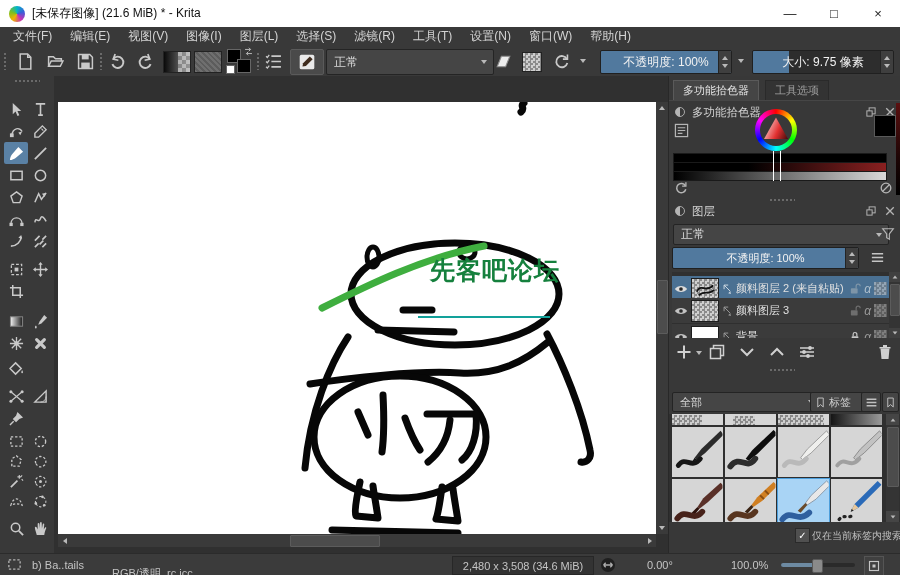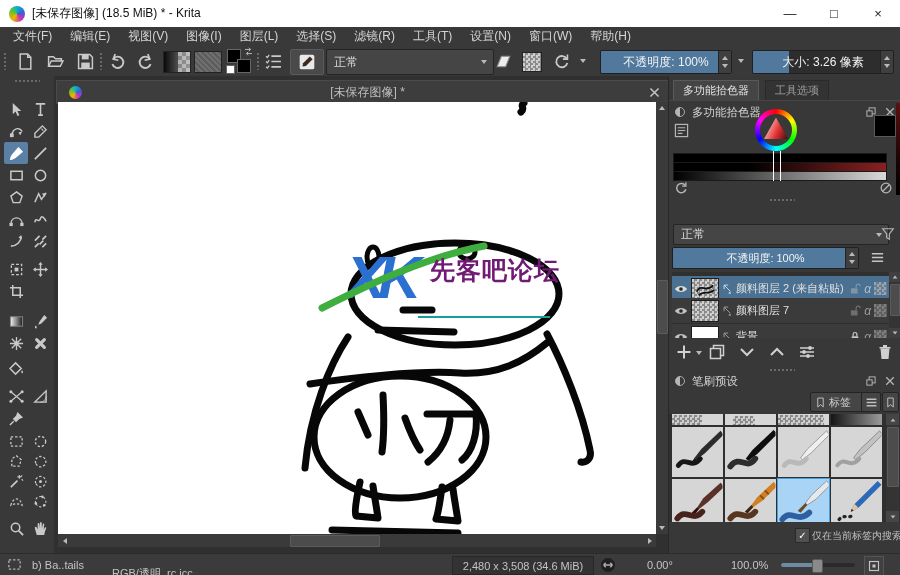--- a/index.html
+++ b/index.html
@@ -45,21 +45,21 @@
   
   .mdi{left:54px;top:76px;width:614px;height:477px;background:#303030}
   .subtitle{position:absolute;left:2px;top:4px;width:612px;height:22px;background:#3d3d3d;
             border:1px solid #4a4a4a;display:flex;align-items:center;color:#bdbdbd}
   .cv-white{position:absolute;left:4px;top:26px;width:598px;height:432px;background:#fff;overflow:hidden}
   .sb-track{position:absolute;background:#3a3a3a}
   .sb-thumb{position:absolute;background:#4c4c4c;border:1px solid #5c5c5c;border-radius:1px}
   .sb-btn{position:absolute;display:flex;align-items:center;justify-content:center;background:#3a3a3a}
   
   .wm-logo{position:absolute;font-weight:bold;font-style:italic;color:#2b6fd0;font-size:60px;letter-spacing:-8px;line-height:1}
-  .wm-title{position:absolute;font-weight:bold;color:#701a75;font-size:25px;letter-spacing:1px;white-space:nowrap}
+  .wm-title{position:absolute;font-weight:bold;color:#15803d;font-size:25px;letter-spacing:1px;white-space:nowrap}
   .wm-domain{position:absolute;font-weight:bold;color:#12a19a;font-size:16px;letter-spacing:.5px;white-space:nowrap}
   .wm-underline{position:absolute;height:2px;background:#12a19a}
   
   .dock{left:668px;top:76px;width:232px;height:477px;background:#383838;border-left:1px solid #282828}
   .dtab{position:absolute;top:4px;height:19px;display:flex;align-items:center;padding:0 9px;font-size:11px}
   .dtab.active{background:#454545;border:1px solid #5a5a5a;border-bottom:none;color:#e2e2e2}
   .dtab.idle{background:#333333;border:1px solid #2a2a2a;color:#9f9f9f}
   .panel{position:absolute;left:0;width:232px;background:#383838}
   .phead{position:absolute;left:4px;right:4px;top:3px;height:16px;display:flex;align-items:center;gap:5px;font-size:11.5px;color:#d2d2d2}
   .phbtn{width:14px;height:14px;display:flex;align-items:center;justify-content:center;color:#c2c2c2}
@@ -372,21 +372,21 @@
         <path d="M8,42 C13,36 18,42 24,37" stroke="#222" stroke-width="3.5" fill="none" stroke-linecap="round" stroke-dasharray="1 5"></path>
       </symbol>
 <symbol id="i-scrib" viewBox="0 0 26 22">
         <path d="M4,14 C8,4 14,16 22,7 M6,18 C12,12 18,18 23,12" stroke="#111" stroke-width="2" fill="none"></path>
       </symbol>
 </defs>
   </svg>
 
 <div class="abs titlebar">
   <span class="applogo"></span>
-  <span>[未保存图像] (18.5 MiB) * - Krita</span>
+  <span>[未保存图像] (21.6 MiB) * - Krita</span>
   <span style="flex:1"></span>
   <span class="winbtn">—</span>
   <span class="winbtn">□</span>
   <span class="winbtn">×</span>
 </div>
 
 <div class="abs menubar">
   <span class="menuitem">文件(F)</span>
   <span class="menuitem">编辑(E)</span>
   <span class="menuitem">视图(V)</span>
@@ -471,21 +471,21 @@
     <span class="fill" style="width:100%"></span>
     <span class="lbl">不透明度: 100%</span>
     <span class="spincol">
         <span class="tri-up"></span>
         <span class="tri-down"></span>
       </span>
   </span>
   <span class="abs tri-down" style="left:738px;top:13px"></span>
   <span class="valslider" style="left:752px;width:140px">
     <span class="fill" style="width:26%"></span>
-    <span class="lbl">大小: 3.26 像素</span>
+    <span class="lbl">大小: 9.75 像素</span>
     <span class="spincol">
         <span class="tri-up"></span>
         <span class="tri-down"></span>
       </span>
   </span>
 </div>
 
 <div class="abs toolbox">
   <span class="handle-h"></span>
   <span class="tool" style="left:4px;top:22px">
@@ -659,29 +659,20 @@
       </svg>
     </span>
   <span class="tool" style="left:28px;top:441px">
       <svg width="15" height="15">
         <use href="#i-hand"></use>
       </svg>
     </span>
 </div>
 
 <div class="abs mdi">
-  <div class="subtitle">
-    <span class="applogo" style="width:13px;height:13px;margin:0 6px 0 12px"></span>
-    <span style="flex:1;text-align:center">[未保存图像] *</span>
-    <span class="phbtn" style="margin-right:8px">
-        <svg width="13" height="13">
-          <use href="#i-close" color="#c5c5c5"></use>
-        </svg>
-      </span>
-  </div>
 
   <div class="cv-white">
 
     <svg class="abs" style="left:0;top:0" width="598" height="432" viewBox="0 0 598 432">
       <desc>小刀</desc>
       <g stroke="#070707" stroke-width="7" fill="none" stroke-linecap="round" stroke-linejoin="round">
         <path d="M466,1 C461,4 468,6 463,10"></path>
         <ellipse cx="397" cy="192" rx="104" ry="51"></ellipse>
         <ellipse cx="315" cy="155" rx="6" ry="10" stroke-width="5"></ellipse>
         <ellipse cx="409" cy="150" rx="8" ry="7" stroke-width="5"></ellipse>
@@ -697,21 +688,20 @@
         <path d="M369,312 L420,312"></path>
         <path d="M418,312 C420,332 414,350 404,358"></path>
         <path d="M392,318 C390,338 380,352 370,360"></path>
         <path d="M302,380 C298,398 296,410 298,414 L320,416 C318,402 316,392 315,384"></path>
         <path d="M384,385 C382,400 380,412 378,417 L400,419 C398,406 396,395 395,387"></path>
         <path d="M274,428 L400,431"></path>
       </g>
     </svg>
 
     <div class="abs" style="left:0;top:0;width:598px;height:432px;pointer-events:none">
-      <span class="wm-logo" style="left:288px;top:146px">XK</span>
       <svg class="abs" style="left:268px;top:140px;overflow:visible" width="160" height="80">
         <path d="M-4,66 C40,44 96,16 158,4" stroke="#3fae3f" stroke-width="7" fill="none" stroke-linecap="round"></path>
       </svg>
       <span class="wm-title" style="left:372px;top:152px">先客吧论坛</span>
       <span class="wm-underline" style="left:360px;top:214px;width:132px"></span>
     </div>
   </div>
 
   <div class="sb-track" style="left:602px;top:26px;width:12px;height:432px">
     <span class="sb-btn" style="left:0;top:0;width:12px;height:12px">
@@ -783,20 +773,39 @@
     <span class="abs" style="left:210px;top:80px;width:14px;height:14px">
         <svg width="14" height="14">
           <use href="#i-nocolor" color="#b5b5b5"></use>
         </svg>
       </span>
     <span class="abs" style="left:227px;top:2px;width:4px;height:92px;background:linear-gradient(#5a1010,#1d0505 60%,#000)"></span>
   </div>
 
   <div class="panel" style="top:124px;height:168px">
     <span class="handle-h" style="left:100px;top:-2px"></span>
+    <div class="phead">
+      <span class="phbtn">
+          <svg width="12" height="12">
+            <use href="#i-docker" color="#b5b5b5"></use>
+          </svg>
+        </span>
+      <span>图层</span>
+      <span style="flex:1"></span>
+      <span class="phbtn">
+          <svg width="12" height="12">
+            <use href="#i-float" color="#b5b5b5"></use>
+          </svg>
+        </span>
+      <span class="phbtn">
+          <svg width="12" height="12">
+            <use href="#i-close" color="#b5b5b5"></use>
+          </svg>
+        </span>
+    </div>
     <span class="combo" style="left:4px;top:24px;width:200px;height:19px">
       <span>正常</span>
         <span class="arr tri-down"></span>
     </span>
     <span class="abs" style="left:210px;top:24px;width:18px;height:19px;display:flex;align-items:center;justify-content:center">
         <svg width="14" height="14">
           <use href="#i-funnel" color="#b5b5b5"></use>
         </svg>
       </span>
     <span class="valslider" style="left:3px;top:47px;width:185px;height:20px">
@@ -844,21 +853,21 @@
             <svg width="14" height="14">
               <use href="#i-eye" color="#c2c2c2"></use>
             </svg>
           </span>
         <span class="checker-sm" style="width:26px;height:20px;border:1px solid #1e1e1e"></span>
         <span>
             <svg width="11" height="11">
               <use href="#i-corner" color="#9a9a9a"></use>
             </svg>
           </span>
-        <span class="lname">颜料图层 7</span>
+        <span class="lname">颜料图层 3</span>
         <span>
             <svg width="12" height="12">
               <use href="#i-lockopen" color="#6e6e6e"></use>
             </svg>
           </span>
         <span class="ldim" style="font-style:italic;font-size:12px">α</span>
         <span class="checker-sm" style="width:13px;height:13px;opacity:.45"></span>
       </div>
       <div class="lrow" style="top:52px">
         <span>
@@ -921,39 +930,24 @@
       </span>
     <span class="abs" style="left:208px;top:144px">
         <svg width="16" height="16">
           <use href="#i-trash" color="#d0d0d0"></use>
         </svg>
       </span>
   </div>
 
   <div class="panel" style="top:294px;height:183px">
     <span class="handle-h" style="left:100px;top:-2px"></span>
-    <div class="phead">
-      <span class="phbtn">
-          <svg width="12" height="12">
-            <use href="#i-docker" color="#b5b5b5"></use>
-          </svg>
-        </span>
-      <span>笔刷预设</span>
-      <span style="flex:1"></span>
-      <span class="phbtn">
-          <svg width="12" height="12">
-            <use href="#i-float" color="#b5b5b5"></use>
-          </svg>
-        </span>
-      <span class="phbtn">
-          <svg width="12" height="12">
-            <use href="#i-close" color="#b5b5b5"></use>
-          </svg>
-        </span>
-    </div>
+    <span class="combo" style="left:3px;top:22px;width:133px;height:18px;font-size:11px">
+      <span>全部</span>
+        <span class="arr tri-down"></span>
+    </span>
     <span class="abs widget" style="left:141px;top:22px;width:48px;height:18px;display:flex;align-items:center;gap:3px;padding:0 4px;font-size:11px">
       <svg width="11" height="11">
           <use href="#i-tagbm" color="#c0c0c0"></use>
         </svg>
       <span>标签</span>
     </span>
     <span class="abs widget" style="left:192px;top:22px;width:18px;height:18px;display:flex;align-items:center;justify-content:center">
         <svg width="13" height="13">
           <use href="#i-menu3" color="#c0c0c0"></use>
         </svg>

